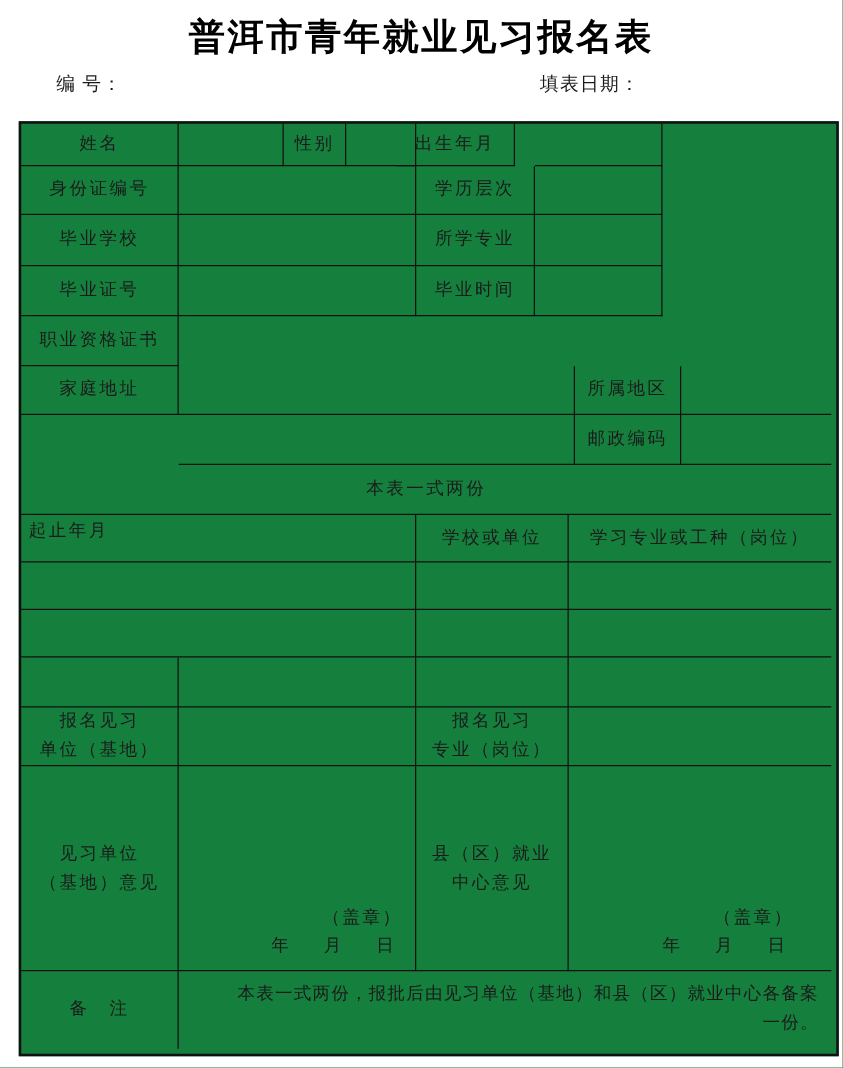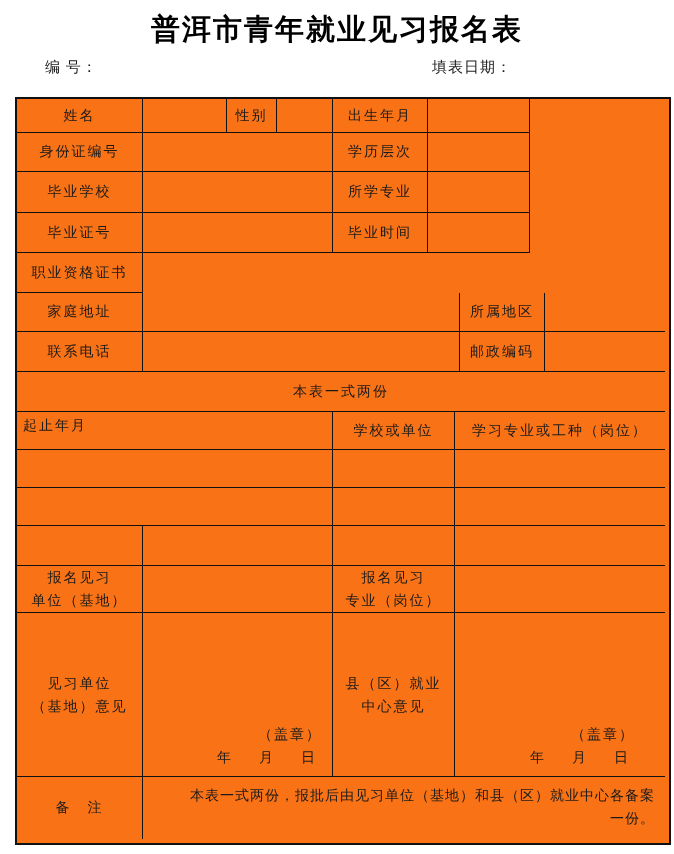--- a/index.html
+++ b/index.html
@@ -11,21 +11,21 @@
   .page-title{
     position:absolute;left:0;top:10px;width:674px;text-align:center;
     font-family:"Liberation Sans","DejaVu Sans",sans-serif;
     font-weight:700;font-size:29px;letter-spacing:2px;color:#000;
   }
   .head-label{position:absolute;top:58px;font-size:15px;letter-spacing:1px;}
   .serial{left:45px;}
   .fill-date{left:432px;}
   .form-table{
     position:absolute;left:15px;top:97px;width:652px;height:744px;
-    border:2px solid #111;box-sizing:content-box;background:#f97316;
+    border:2px solid #111;box-sizing:content-box;background:#15803d;
   }
   .cell{
     position:absolute;box-sizing:border-box;
     border-right:1px solid #111;border-bottom:1px solid #111;
     display:flex;align-items:center;justify-content:center;
     font-size:14px;letter-spacing:2px;line-height:20px;
   }
   .no-r{border-right:none;}
   .no-b{border-bottom:none;}
   .tl{align-items:flex-start;justify-content:flex-start;padding:4px 6px;}
@@ -47,21 +47,21 @@
 <div class="page-title">普洱市青年就业见习报名表</div>
 <div class="head-label serial">编 号：</div>
 <div class="head-label fill-date">填表日期：</div>
 
 <div class="form-table">
 
   <div class="cell" style="left:0;top:0;width:126px;height:34px;">姓名</div>
   <div class="cell" style="left:126px;top:0;width:84px;height:34px;"></div>
   <div class="cell" style="left:210px;top:0;width:50px;height:34px;">性别</div>
   <div class="cell" style="left:260px;top:0;width:56px;height:34px;"></div>
-  <div class="cell" style="left:316px;top:0;width:95px;height:34px;">出生年月</div>
+  <div class="cell" style="left:300px;top:0;width:95px;height:34px;">出生年月</div>
   <div class="cell" style="left:411px;top:0;width:102px;height:34px;"></div>
 
   <div class="cell" style="left:0;top:34px;width:126px;height:39px;">身份证编号</div>
   <div class="cell" style="left:126px;top:34px;width:190px;height:39px;"></div>
   <div class="cell" style="left:316px;top:34px;width:95px;height:39px;">学历层次</div>
   <div class="cell" style="left:411px;top:34px;width:102px;height:39px;"></div>
 
   <div class="cell" style="left:0;top:73px;width:126px;height:41px;">毕业学校</div>
   <div class="cell" style="left:126px;top:73px;width:190px;height:41px;"></div>
   <div class="cell" style="left:316px;top:73px;width:95px;height:41px;">所学专业</div>
@@ -72,21 +72,20 @@
   <div class="cell" style="left:316px;top:114px;width:95px;height:40px;">毕业时间</div>
   <div class="cell" style="left:411px;top:114px;width:102px;height:40px;"></div>
 
   <div class="cell" style="left:0;top:154px;width:126px;height:40px;">职业资格证书</div>
 
   <div class="cell" style="left:0;top:194px;width:126px;height:39px;">家庭地址</div>
   <div class="cell" style="left:126px;top:194px;width:317px;height:39px;"></div>
   <div class="cell" style="left:443px;top:194px;width:85px;height:39px;">所属地区</div>
   <div class="cell no-r" style="left:528px;top:194px;width:120px;height:39px;"></div>
 
-  <div class="cell" style="left:0;top:233px;width:126px;height:40px;">联系电话</div>
   <div class="cell" style="left:126px;top:233px;width:317px;height:40px;"></div>
   <div class="cell" style="left:443px;top:233px;width:85px;height:40px;">邮政编码</div>
   <div class="cell no-r" style="left:528px;top:233px;width:120px;height:40px;"></div>
 
   <div class="cell no-r" style="left:0;top:273px;width:648px;height:40px;">本表一式两份</div>
 
   <div class="cell tl" style="left:0;top:313px;width:316px;height:38px;">起止年月</div>
   <div class="cell" style="left:316px;top:313px;width:122px;height:38px;">学校或单位</div>
   <div class="cell no-r" style="left:438px;top:313px;width:210px;height:38px;">学习专业或工种（岗位）</div>
 

